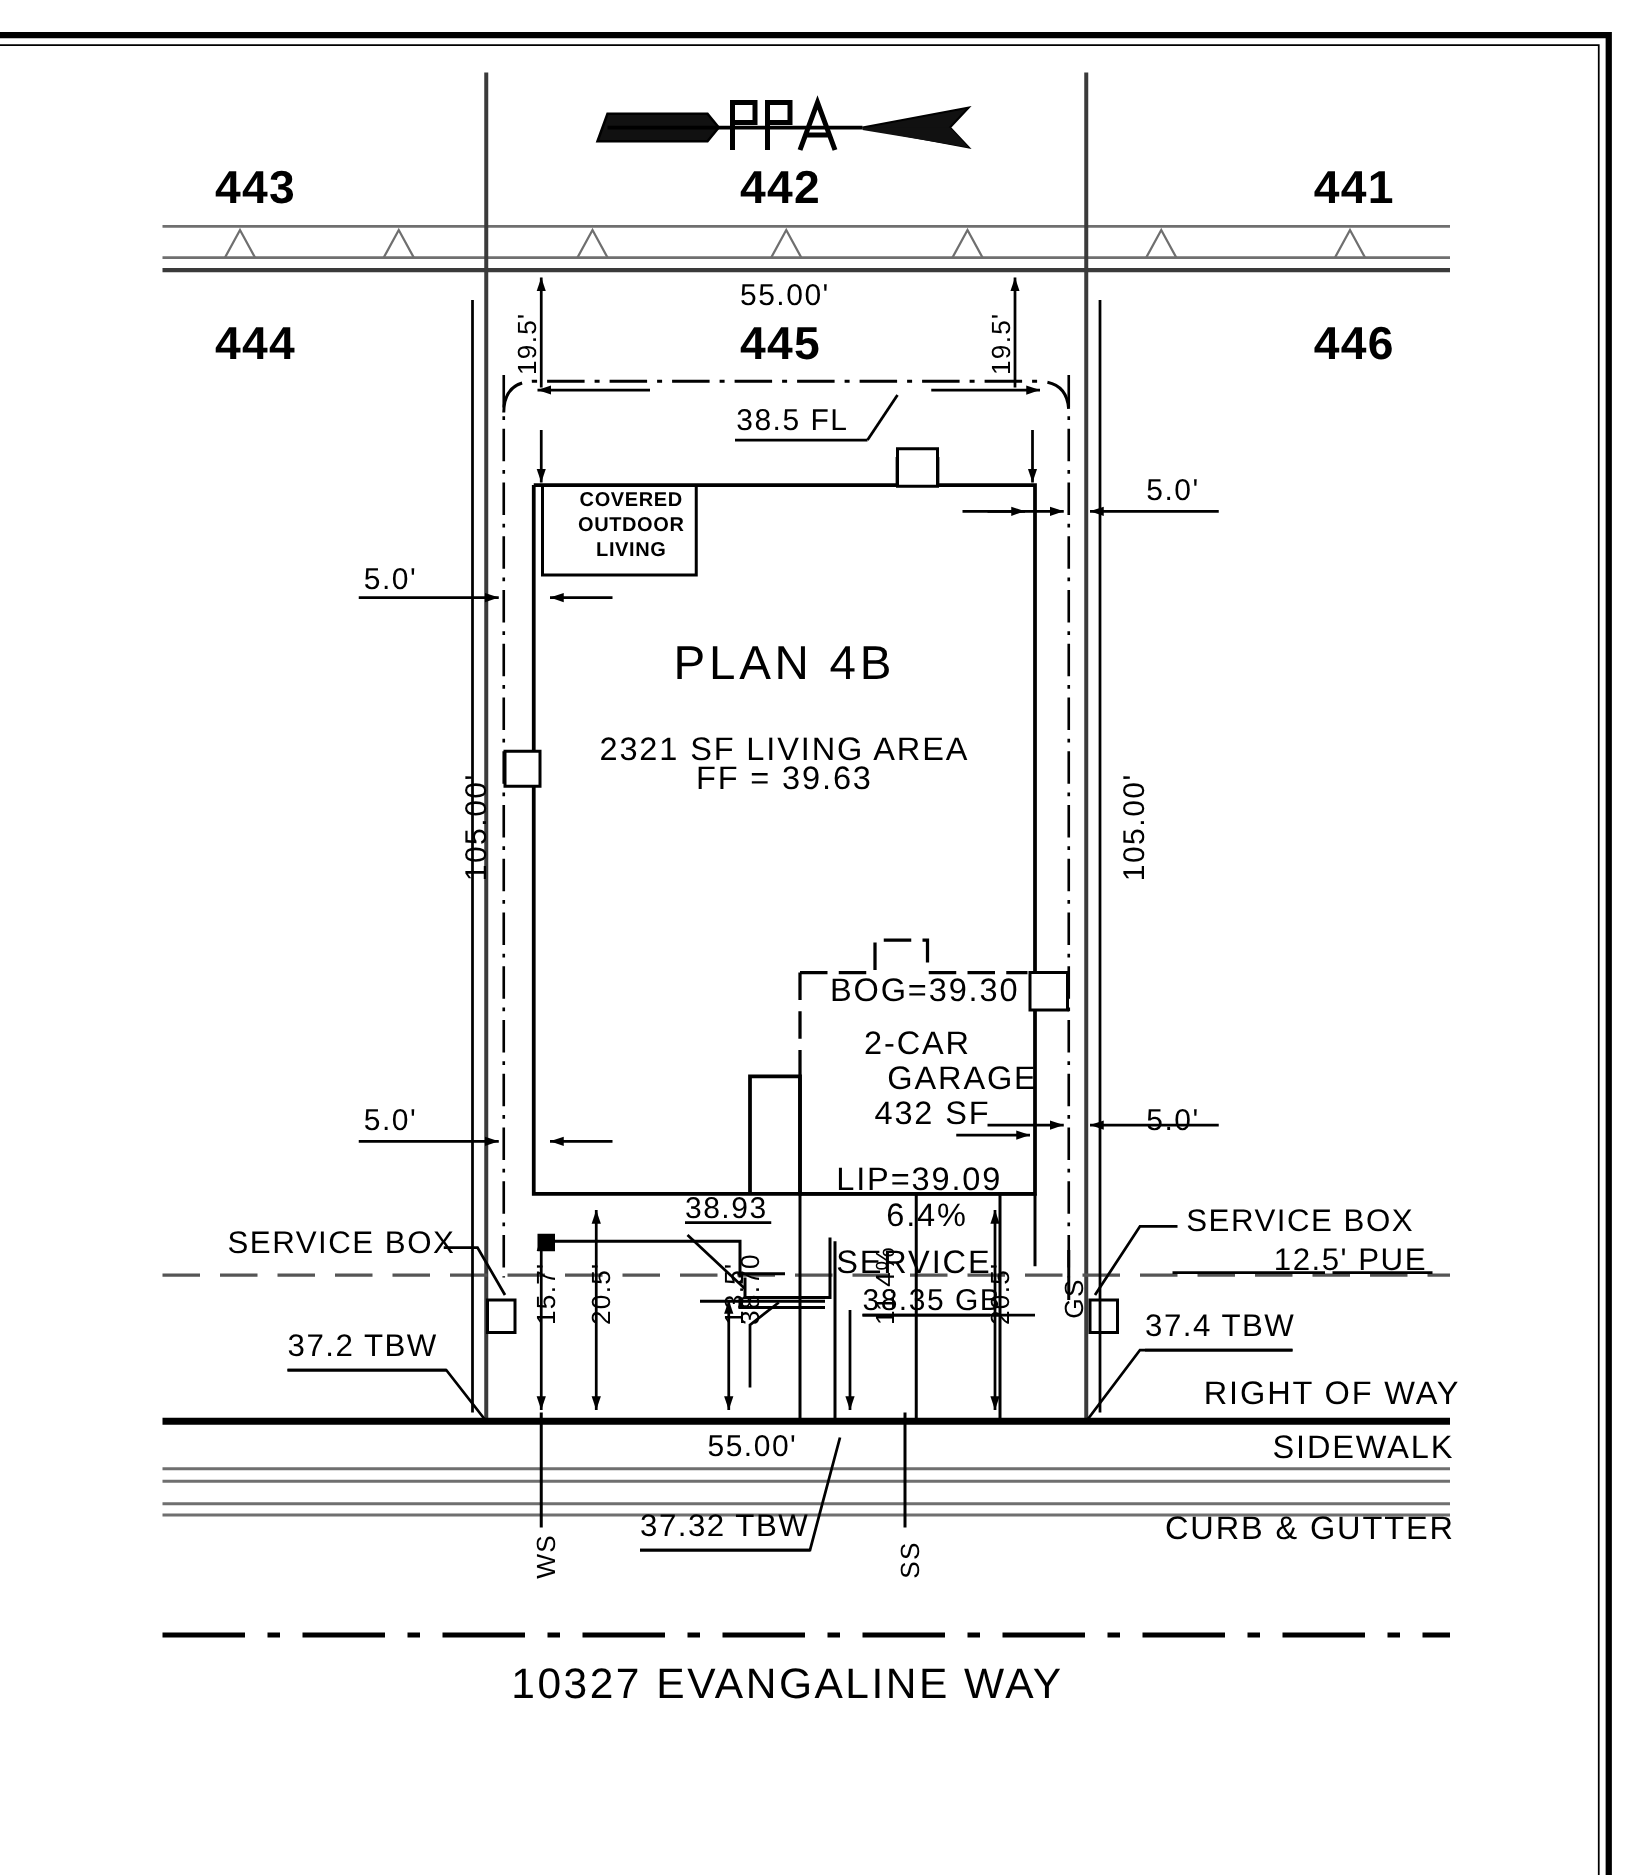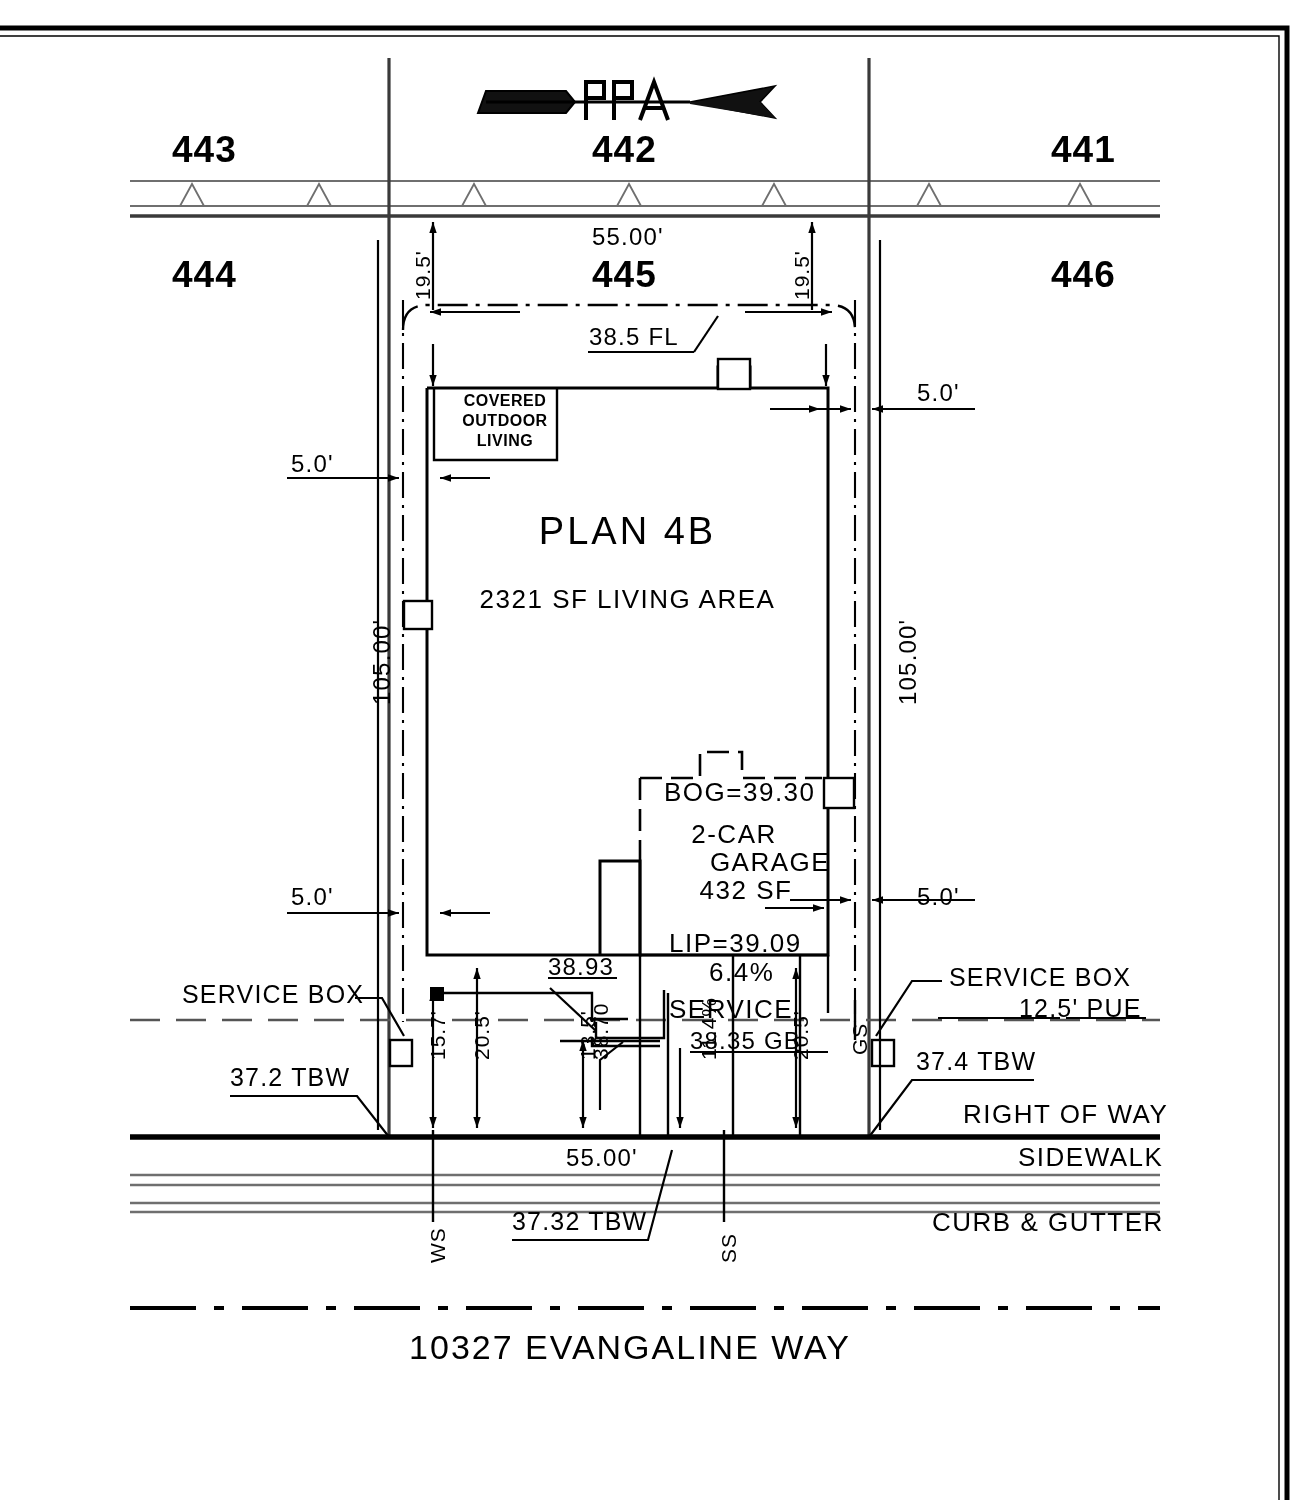--- a/index.html
+++ b/index.html
@@ -291,20 +291,21 @@
   <div class="txt tiny" style="left:455px; top:413px; width:100px;">OUTDOOR</div>
   <div class="txt tiny" style="left:455px; top:433px; width:100px;">LIVING</div>
 
   <div class="txt dim" style="left:291px; top:452px;">5.0'</div>
   <div class="txt dim" style="left:291px; top:885px;">5.0'</div>
   <div class="txt dim" style="left:917px; top:381px;">5.0'</div>
   <div class="txt dim" style="left:917px; top:885px;">5.0'</div>
 
   <div class="txt plan-title ctr" style="left:427px; top:512px; width:401px;">PLAN 4B</div>
   <div class="txt plan-sub ctr" style="left:427px; top:586px; width:401px;">2321 SF LIVING AREA</div>
+  <div class="txt plan-sub ctr" style="left:427px; top:609px; width:401px;">FF = 39.63</div>
 
   <div class="txt dim vert" style="left:370px; top:705px;">105.00'</div>
   <div class="txt dim vert" style="left:896px; top:705px;">105.00'</div>
 
   <div class="txt gar" style="left:664px; top:779px;">BOG=39.30</div>
   <div class="txt gar ctr" style="left:640px; top:821px; width:188px;">2-CAR</div>
   <div class="txt gar ctr" style="left:676px; top:849px; width:188px;">GARAGE</div>
   <div class="txt gar ctr" style="left:640px; top:877px; width:212px;">432 SF</div>
   <div class="txt gar" style="left:669px; top:930px;">LIP=39.09</div>
 

